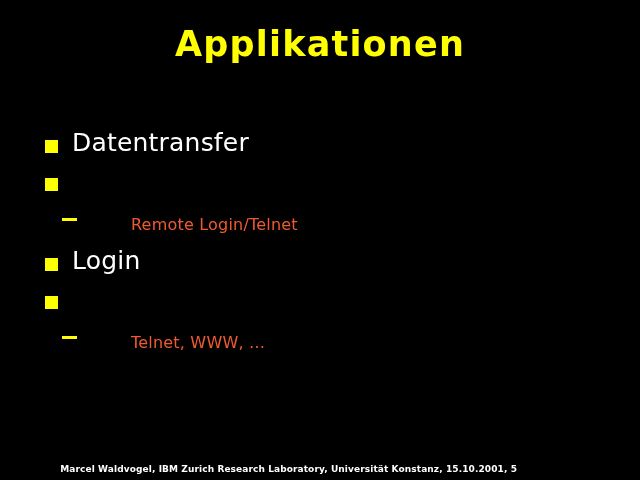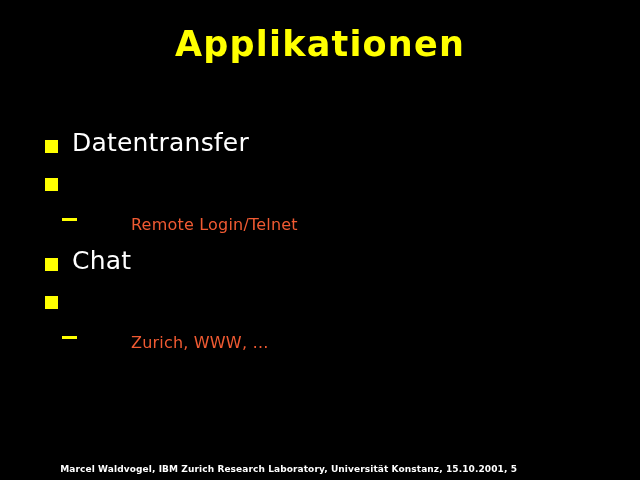--- a/index.html
+++ b/index.html
@@ -126,29 +126,29 @@
 
     <div class="bullet-row level-2">
       <span class="marker-l2"></span>
       <span class="label-l2">Remote Login/Telnet</span>
     </div>
 
 
 
     <div class="bullet-row level-1">
       <span class="marker-l1"></span>
-      <span class="label-l1">Chat</span>
+      <span class="label-l1">Login</span>
     </div>
 
     <div class="bullet-row level-1">
       <span class="marker-l1"></span>
     </div>
 
     <div class="bullet-row level-2">
       <span class="marker-l2"></span>
-      <span class="label-l2">Zurich, WWW, …</span>
+      <span class="label-l2">Telnet, WWW, …</span>
     </div>
 
   </div>
 
   <div class="footer">Marcel Waldvogel, IBM Zurich Research Laboratory, Universität Konstanz, 15.10.2001, 5</div>
 
 </div>
 
 </body></html>

